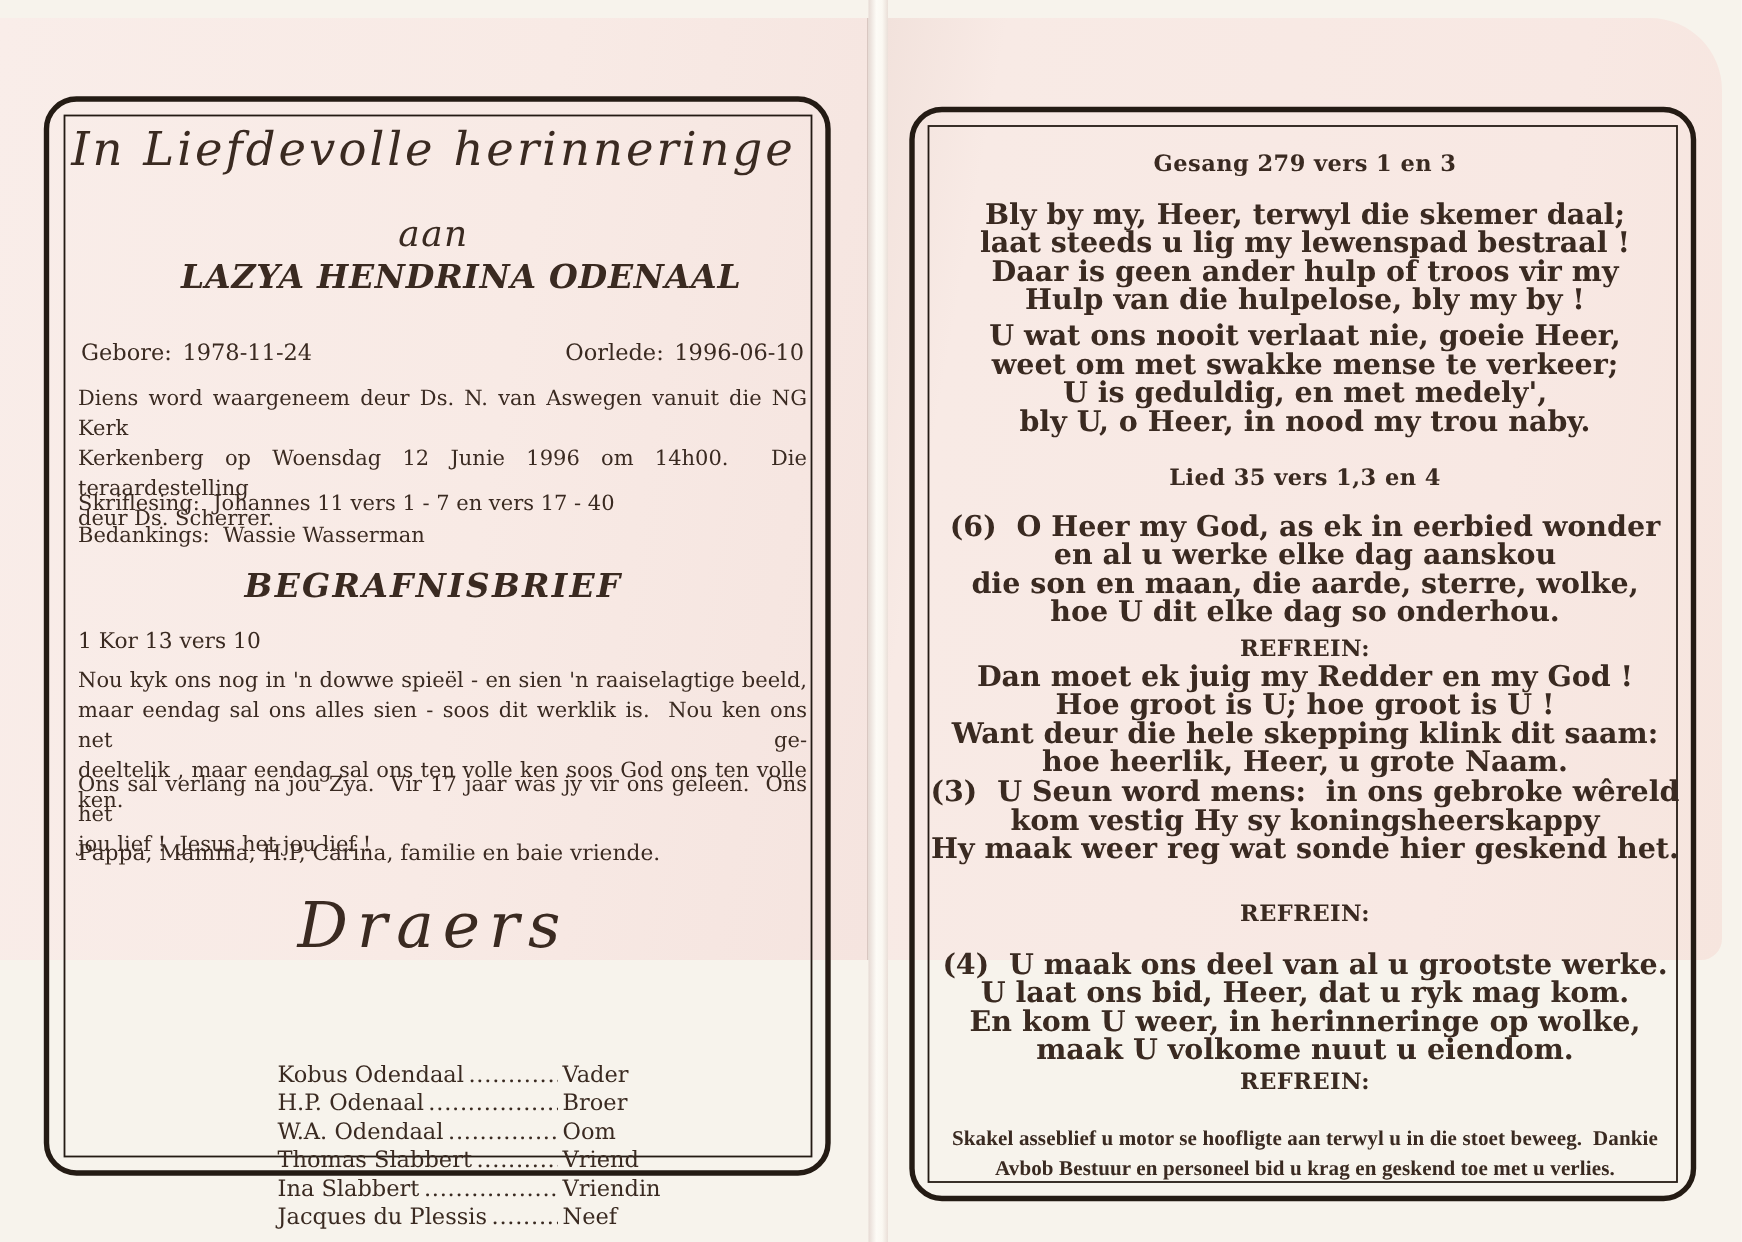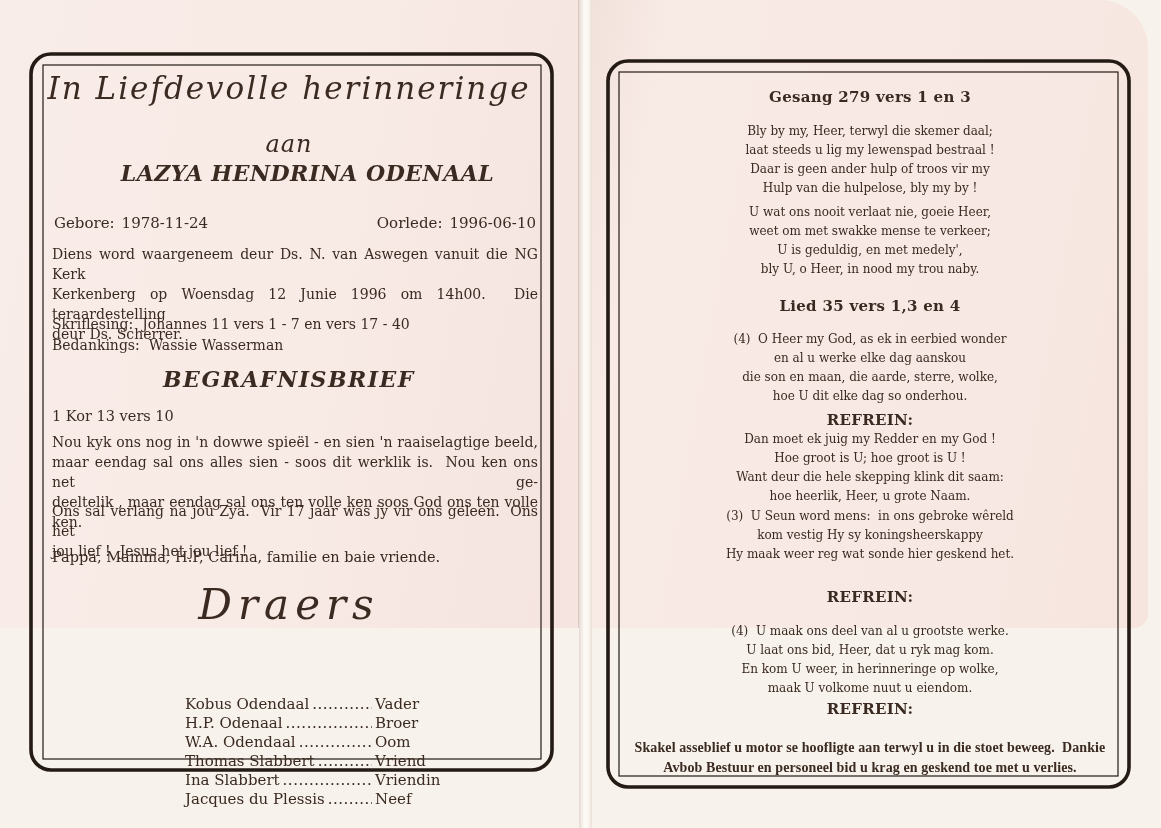--- a/index.html
+++ b/index.html
@@ -2,21 +2,21 @@
 <html style="--paper: #f8eae5; --paper2: #f5e2dc; --ink: #3a2a21; --border: #241b14; --scan-bg: #f7f3ec;"><head>
 <meta charset="utf-8">
 <style>
   :root{
     --paper:#f8eae5; --paper2:#f5e2dc; --ink:#3a2a21; --border:#241b14; --scan-bg:#f7f3ec;
   }
   *{margin:0; padding:0; box-sizing:border-box;}
   body{font-family:"DejaVu Serif", serif; color:var(--ink);}
   .scan{position:relative; width:1161px; height:828px; background:var(--scan-bg); overflow:hidden;}
 
-  .page{position:absolute; top:0; height:628px;
+  .page{position:absolute; top:12px; height:628px;
         background:linear-gradient(105deg, #f9ece8 0%, var(--paper) 45%, var(--paper2) 100%);}
   .page-left{left:0; width:579px; border-right:1px solid #d9c7c1;
         background:linear-gradient(100deg, #f9ede9 0%, var(--paper) 55%, #f5e4df 100%);}
   .page-right{left:592px; width:556px; border-radius:0 48px 14px 0;
         background:linear-gradient(100deg, #f2e2dc 0%, var(--paper) 12%, #f8e8e3 70%, #f6e5de 100%);}
   .gap{position:absolute; top:0; left:579px; width:13px; height:828px;
         background:linear-gradient(90deg,#e6dad4, #fdfbf6 40%, #fbf8f2 70%, #eadfd8);}
   .frame{position:absolute; left:0; top:0;}
   .content{position:absolute; inset:0;}
 
@@ -42,21 +42,21 @@
   .lp-draers{top:580px; font-style:italic; font-size:42px; letter-spacing:6px;}
   .lp-bearers{top:648px; left:185px; width:262px; font-size:15px; line-height:19px;margin-top:47px;}
   .brow{display:flex; align-items:baseline;}
   .bname{flex:none;}
   .bdots{flex:1 1 auto; overflow:hidden; white-space:nowrap; margin:0 3px;}
   .bdots::after{content:"......................................................."; letter-spacing:.5px;}
   .brole{flex:none; width:72px;}
 
   
   .rp-h{font-weight:bold; font-size:15px; letter-spacing:.3px;}
-  .rp-lines{font-size:12px; line-height:19px;}
+  .rp-lines{font-size:19px; line-height:19px;font-weight:bold;}
   .rp-h1{top:88px;}
   .rp-s1{top:122px;}
   .rp-s2{top:203px;}
   .rp-h2{top:297px;}
   .rp-v1{top:330px;}
   .rp-rl1{top:411px;}
   .rp-ref{top:430px;}
   .rp-v3{top:507px;}
   .rp-rl2{top:588px;}
   .rp-v4{top:622px;}
@@ -171,21 +171,21 @@
       <div class="blk ctr rp-lines rp-s2">
         <div class="line">U wat ons nooit verlaat nie, goeie Heer,</div>
         <div class="line">weet om met swakke mense te verkeer;</div>
         <div class="line">U is geduldig, en met medely',</div>
         <div class="line">bly U, o Heer, in nood my trou naby.</div>
       </div>
 
       <div class="blk ctr rp-h rp-h2">Lied 35 vers 1,3 en 4</div>
 
       <div class="blk ctr rp-lines rp-v1">
-        <div class="line">(4)  O Heer my God, as ek in eerbied wonder</div>
+        <div class="line">(6)  O Heer my God, as ek in eerbied wonder</div>
         <div class="line">en al u werke elke dag aanskou</div>
         <div class="line">die son en maan, die aarde, sterre, wolke,</div>
         <div class="line">hoe U dit elke dag so onderhou.</div>
       </div>
 
       <div class="blk ctr rp-h rp-rl1">REFREIN:</div>
 
       <div class="blk ctr rp-lines rp-ref">
         <div class="line">Dan moet ek juig my Redder en my God !</div>
         <div class="line">Hoe groot is U; hoe groot is U !</div>

